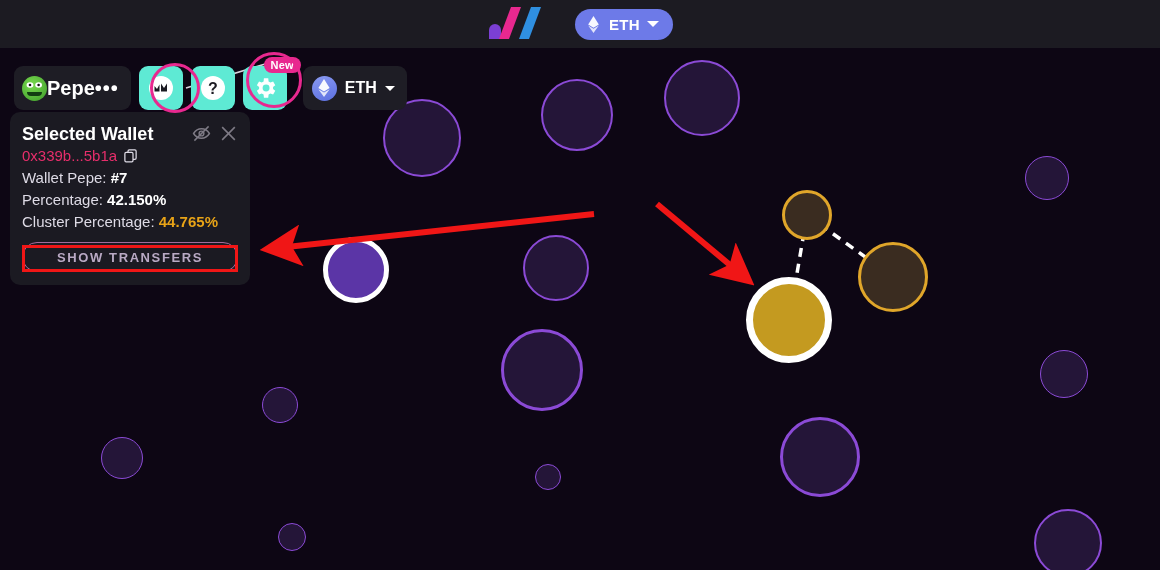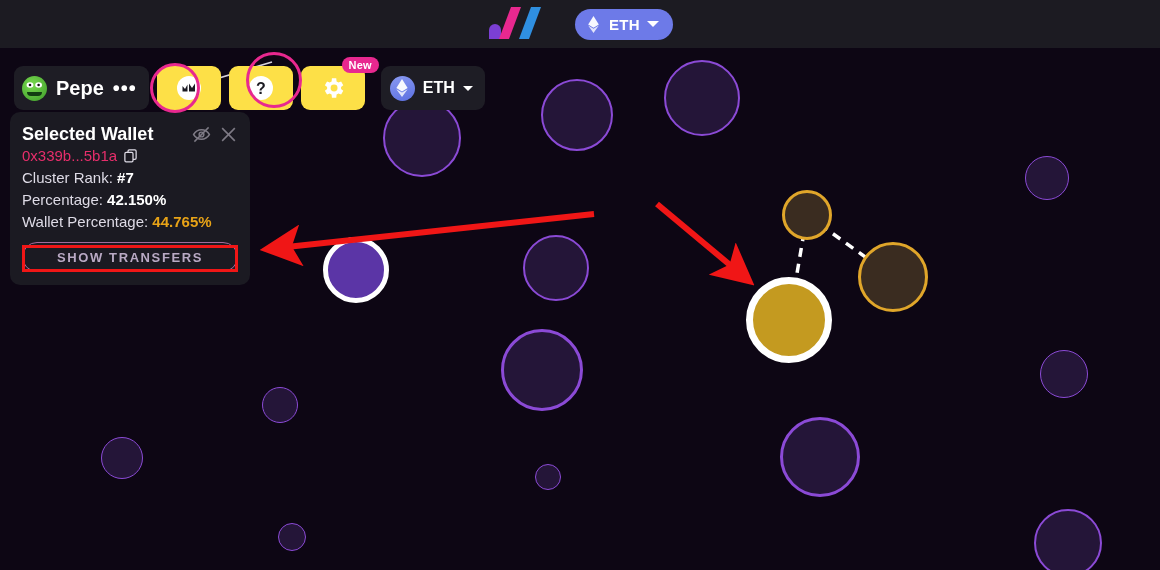--- a/index.html
+++ b/index.html
@@ -33,33 +33,33 @@
 
   
   .toolbar {
     position: absolute; left: 14px; top: 66px;
     display: flex; align-items: center; gap: 8px; z-index: 35;
   }
   .chip {
     background: #1e1d25; border-radius: 9px; height: 44px;
     display: flex; align-items: center; cursor: pointer;
   }
-  .chip-token { padding: 0 12px 0 8px; gap: 9px; }
+  .chip-token { padding: 0 12px 0 8px; }
   .pepe-av {
     width: 25px; height: 25px; border-radius: 50%;
     background: radial-gradient(circle at 40% 35%, #79d94f 0%, #4fae35 70%, #3b8a28 100%);
     flex: none; position: relative; overflow: hidden;
   }
   .pepe-av .eyes { position: absolute; top: 6px; left: 4px; width: 17px; height: 6px; }
   .pepe-av .mouth { position: absolute; bottom: 5px; left: 5px; width: 15px; height: 4px;
                     background: #123d12; border-radius: 0 0 8px 8px; }
   .chip-token .name { color: #fff; font-size: 20px; font-weight: bold; }
   .dots { color: #fff; font-size: 20px; font-weight: bold; letter-spacing: 1px; line-height: 10px; }
   .icon-btn {
-    width: 64px; height: 44px; background: #fde047; border-radius: 9px;
+    width: 44px; height: 44px; background: #5eead4; border-radius: 9px;
     display: flex; align-items: center; justify-content: center; cursor: pointer; position: relative;
   }
   .badge-new {
     position: absolute; top: -9px; right: -14px;
     background: #e8288f; color: #fff; font-size: 11px; font-weight: bold;
     border-radius: 999px; padding: 2px 7px; z-index: 3; letter-spacing: .2px;
   }
   .chip-eth2 { padding: 0 12px 0 9px; gap: 8px; margin-left: 8px; }
   .chip-eth2 .lbl { color: #fff; font-size: 16px; font-weight: bold; }
   .eth-round {
@@ -76,21 +76,21 @@
     z-index: 36; pointer-events: none;
   }
   .hl-line { position: absolute; z-index: 34; pointer-events: none; }
 
   
   .panel {
     position: absolute; left: 10px; top: 112px; width: 240px;
     background: #1b1a22; border-radius: 10px; padding: 12px 12px 13px 12px;
     z-index: 30;
   }
-  .panel-head { display: flex; align-items: center; gap: 8px; }
+  .panel-head { display: flex; gap: 8px; }
   .panel-title { color: #ffffff; font-size: 18px; font-weight: bold; flex: 1; }
   .p-ico { cursor: pointer; flex: none; opacity: .55; }
   .addr-row { display: flex; align-items: center; gap: 6px; margin-top: 2px; }
   .addr { color: #e62e6b; font-size: 15px; }
   .copy-ico { cursor: pointer; }
   .stat { color: #dedbe6; font-size: 15px; margin-top: 5px; }
   .stat b { color: #ffffff; font-weight: bold; }
   .stat b.gold { color: #e8a317; }
   .btn-transfers {
     margin-top: 12px; height: 30px; width: 100%;
@@ -232,23 +232,23 @@
 
     <div class="addr-row">
       <span class="addr">0x339b...5b1a</span>
       <svg class="copy-ico" width="15" height="15" viewBox="0 0 24 24">
         <rect x="8" y="3" width="13" height="15" rx="2" fill="none" stroke="#dedbe6" stroke-width="2"></rect>
         <rect x="3" y="7" width="13" height="15" rx="2" fill="#1b1a22" stroke="#dedbe6" stroke-width="2"></rect>
       </svg>
     </div>
 
     <div id="stats">
-        <div class="stat"><span>Cluster Rank: </span><b>#7</b></div>
+        <div class="stat"><span>Wallet Pepe: </span><b>#7</b></div>
         <div class="stat"><span>Percentage: </span><b>42.150%</b></div>
-        <div class="stat"><span>Wallet Percentage: </span><b class="gold">44.765%</b></div>
+        <div class="stat"><span>Cluster Percentage: </span><b class="gold">44.765%</b></div>
       </div>
 
     <div class="btn-transfers">
       <span>SHOW TRANSFERS</span>
     </div>
   </div>
 
   <div class="anno-box" id="anno-box" style="left: 22px; top: 245px; width: 216px; height: 27px; border-color: rgb(240, 22, 22);"></div>
 
   <svg class="anno-svg">

